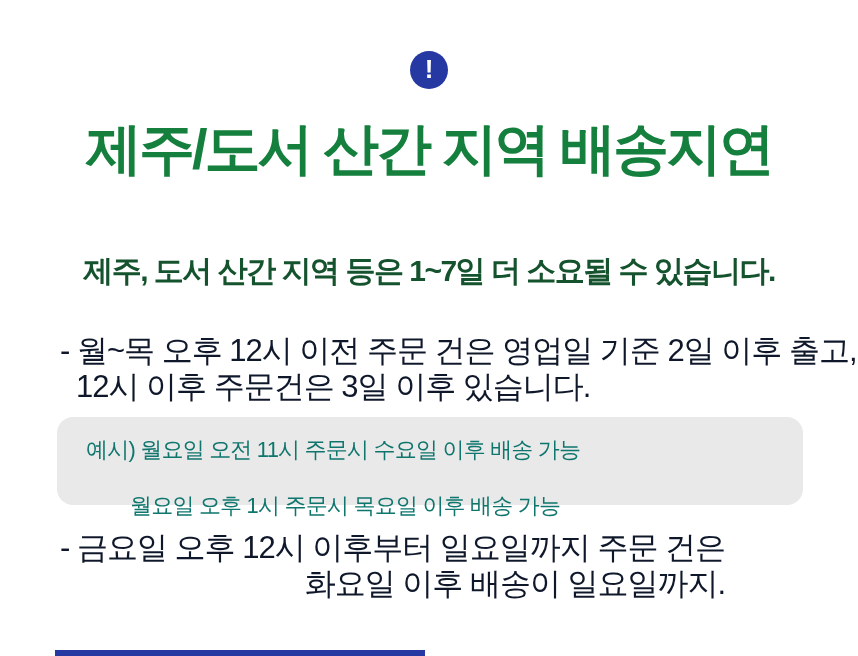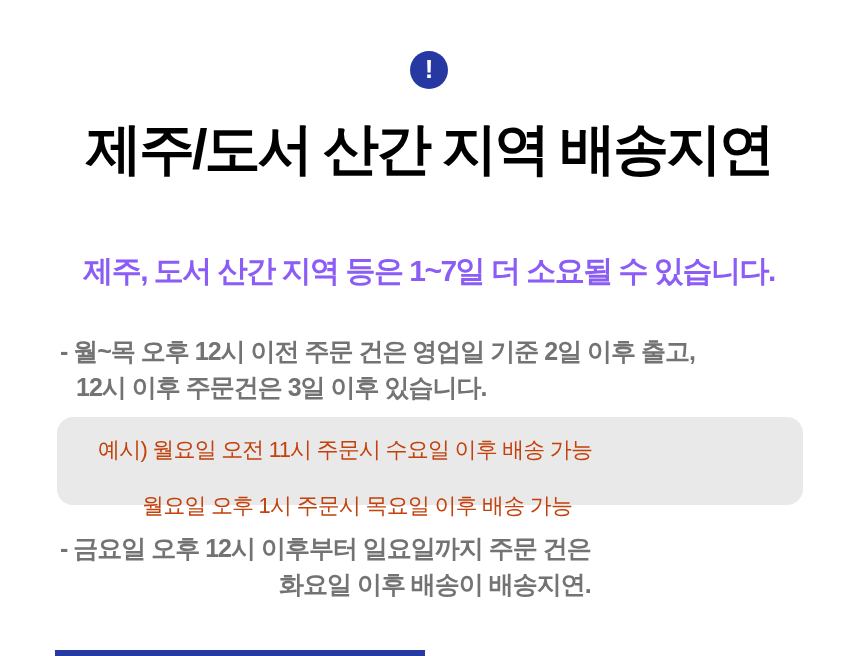--- a/index.html
+++ b/index.html
@@ -31,56 +31,56 @@
   }
   .title {
     position: absolute;
     top: 112px; left: 0;
     width: 858px;
     margin: 0;
     text-align: center;
     font-size: 56px;
     font-weight: 900;
     letter-spacing: -3px;
-    color: #000000;
+    color: #15803d;
   }
   .subtitle {
     position: absolute;
     top: 251px; left: 0;
     width: 858px;
     text-align: center;
     font-size: 30px;
     font-weight: 700;
     letter-spacing: -1.5px;
-    color: #8b5cf6;
+    color: #14532d;
   }
   .bullet {
     position: absolute;
     left: 60px;
-    font-size: 25px;
+    font-size: 31px;
     line-height: 36px;
     letter-spacing: -1px;
-    font-weight: 700;
-    color: #737373;
+    font-weight: 400;
+    color: #0f172a;
   }
   .bullet-1 { top: 333px; }
   .bullet-2 { top: 530px; text-align: right; }
   .bullet .cont { padding-left: 16px; }
   .example-box {
     position: absolute;
     left: 57px; top: 417px;
     width: 746px; height: 88px;
     background: #e9e9e9;
     border-radius: 16px;
     box-sizing: border-box;
-    padding: 16px 0 0 41px;
+    padding: 16px 0 0 29px;
     font-size: 22px;
     line-height: 34px;
     letter-spacing: -0.8px;
-    color: #c2410c;
+    color: #0f766e;
   }
   .example-box .cont { padding-left: 44px; margin-top: 22px; }
   .bottom-bar {
     position: absolute;
     left: 55px; bottom: 0;
     width: 370px; height: 6px;
     background: #2639a3;
   }
 </style>
 </head>
@@ -101,18 +101,18 @@
     <div class="cont">12시 이후 주문건은 3일 이후 있습니다.</div>
   </div>
 
   <div class="example-box">
     <div>예시) 월요일 오전 11시 주문시 수요일 이후 배송 가능</div>
     <div class="cont">월요일 오후 1시 주문시 목요일 이후 배송 가능</div>
   </div>
 
   <div class="bullet bullet-2">
     <div>- 금요일 오후 12시 이후부터 일요일까지 주문 건은</div>
-    <div class="cont">화요일 이후 배송이 배송지연.</div>
+    <div class="cont">화요일 이후 배송이 일요일까지.</div>
   </div>
 
   <div class="bottom-bar"></div>
 
 </div>
 
 </body></html>

